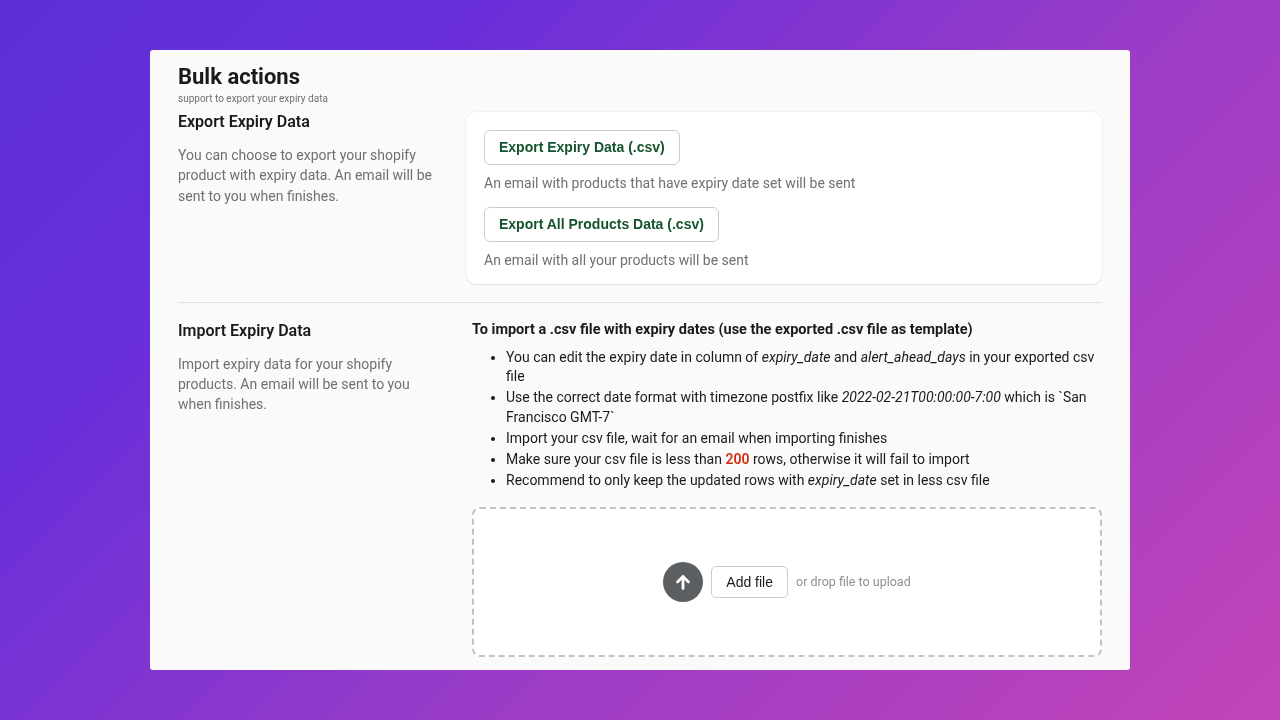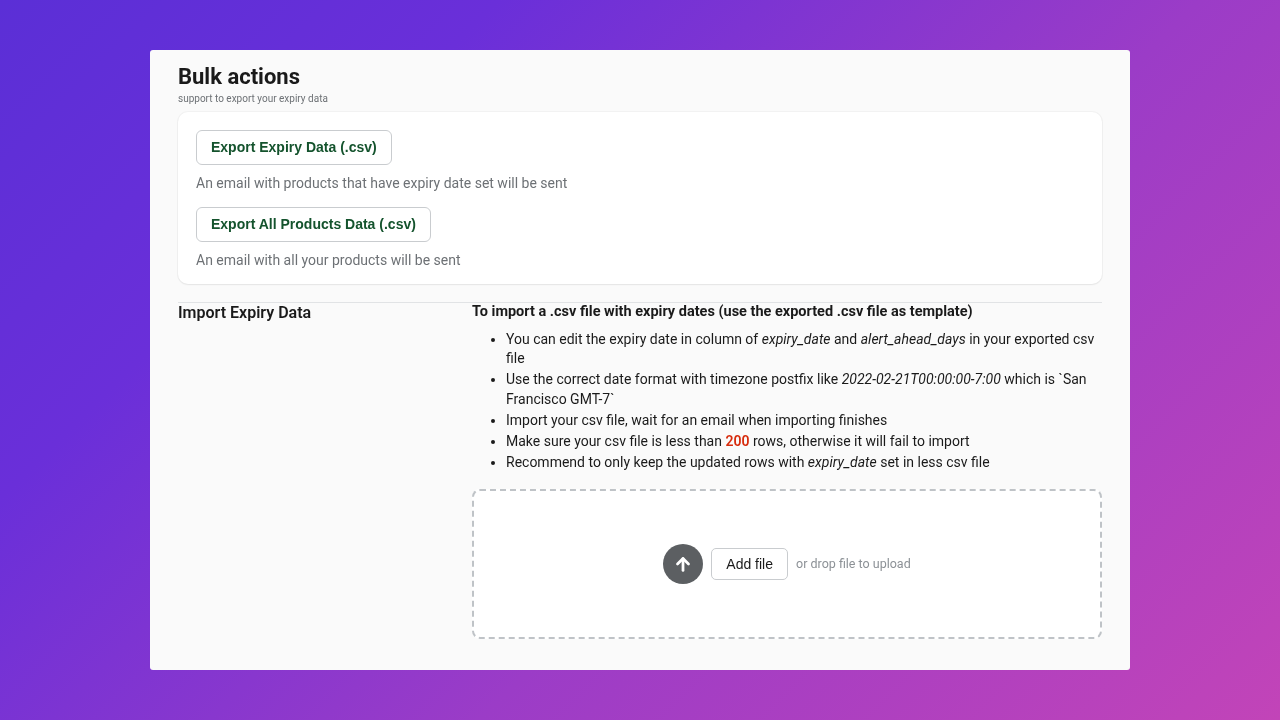--- a/index.html
+++ b/index.html
@@ -30,20 +30,21 @@
     color: #6d7175;
     margin-bottom: 8px;
   }
   .section {
     display: flex;
     gap: 28px;
     padding-bottom: 18px;
   }
   .section + .section {
     border-top: 1px solid #e1e3e5;
+    padding-top: 18px;
     gap: 34px;
   }
   .side {
     width: 260px;
     flex: 0 0 260px;
   }
   .side h2 {
     font-size: 16px;
     font-weight: 600;
     color: #1a1a1a;
@@ -131,37 +132,42 @@
 </style>
 </head>
 <body>
 
 <div class="panel">
 
   <div class="page-title">Bulk actions</div>
   <div class="page-subtitle">support to export your expiry data</div>
 
   <div class="section">
+    <div class="side">
+      <h2>Export Expiry Data</h2>
+      <p>You can choose to export your shopify product with expiry data. An email will be sent to you when finishes.</p>
+    </div>
     <div class="content">
       <div class="card">
         <div>
           <button class="btn">Export Expiry Data (.csv)</button>
           <div class="hint">An email with products that have expiry date set will be sent</div>
         </div>
         <div class="block2">
           <button class="btn">Export All Products Data (.csv)</button>
           <div class="hint">An email with all your products will be sent</div>
         </div>
       </div>
     </div>
   </div>
 
   <div class="section">
     <div class="side">
       <h2>Import Expiry Data</h2>
+      <p>Import expiry data for your shopify products. An email will be sent to you when finishes.</p>
     </div>
     <div class="content">
       <div class="import-heading">To import a .csv file with expiry dates (use the exported .csv file as template)</div>
       <ul class="import-list">
         <li>
           <span>You can edit the expiry date in column of </span><span class="ital">expiry_date</span><span> and </span><span class="ital">alert_ahead_days</span><span> in your exported csv file</span>
         </li>
         <li>
           <span>Use the correct date format with timezone postfix like </span><span class="ital">2022-02-21T00:00:00-7:00</span><span> which is `San Francisco GMT-7`</span>
         </li>

